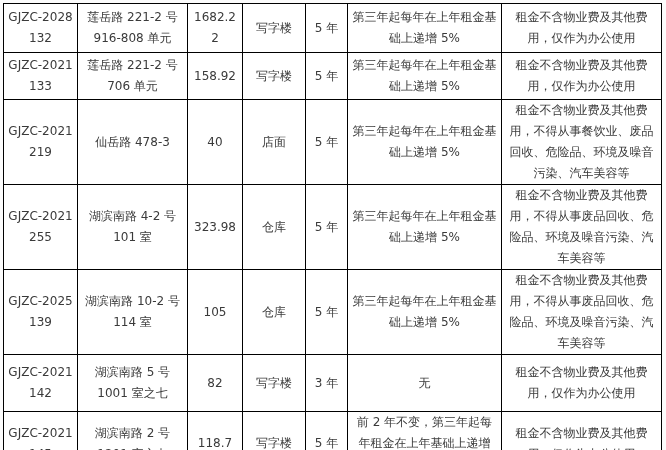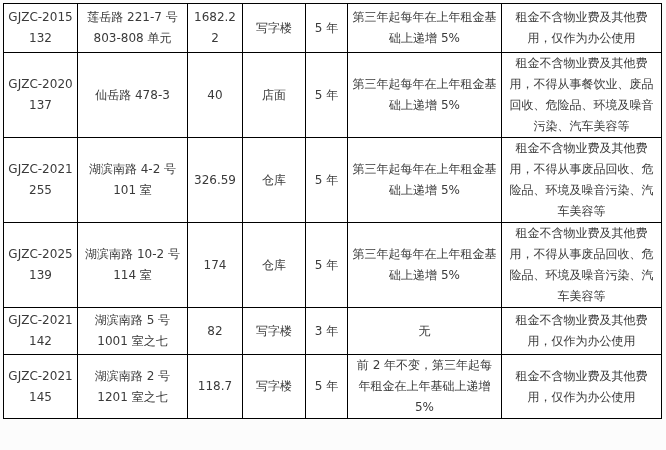--- a/index.html
+++ b/index.html
@@ -41,56 +41,65 @@
     <col style="width:74px">
     <col style="width:110px">
     <col style="width:55px">
     <col style="width:63px">
     <col style="width:42px">
     <col style="width:154px">
     <col style="width:160px">
   </colgroup>
   <tbody>
     <tr style="height:49px">
-      <td class="c-id">GJZC-2015 132</td>
-      <td>莲岳路 221-7 号 803-808 单元</td>
+      <td class="c-id">GJZC-2028 132</td>
+      <td>莲岳路 221-2 号 916-808 单元</td>
       <td class="c-area">1682.22</td>
       <td>写字楼</td>
       <td>5 年</td>
       <td>第三年起每年在上年租金基础上递增 5%</td>
       <td>租金不含物业费及其他费用，仅作为办公使用</td>
     </tr>
+    <tr style="height:47px">
+      <td class="c-id">GJZC-2021 133</td>
+      <td>莲岳路 221-2 号 706 单元</td>
+      <td class="c-area">158.92</td>
+      <td>写字楼</td>
+      <td>5 年</td>
+      <td>第三年起每年在上年租金基础上递增 5%</td>
+      <td>租金不含物业费及其他费用，仅作为办公使用</td>
+    </tr>
     <tr style="height:84px">
-      <td class="c-id">GJZC-2020 137</td>
+      <td class="c-id">GJZC-2021 219</td>
       <td>仙岳路 478-3</td>
       <td class="c-area">40</td>
       <td>店面</td>
       <td>5 年</td>
       <td>第三年起每年在上年租金基础上递增 5%</td>
       <td>租金不含物业费及其他费用，不得从事餐饮业、废品回收、危险品、环境及噪音污染、汽车美容等</td>
     </tr>
     <tr style="height:85px">
       <td class="c-id">GJZC-2021 255</td>
       <td>湖滨南路 4-2 号 101 室</td>
-      <td class="c-area">326.59</td>
+      <td class="c-area">323.98</td>
       <td>仓库</td>
       <td>5 年</td>
       <td>第三年起每年在上年租金基础上递增 5%</td>
       <td>租金不含物业费及其他费用，不得从事废品回收、危险品、环境及噪音污染、汽车美容等</td>
     </tr>
     <tr style="height:84px">
       <td class="c-id">GJZC-2025 139</td>
       <td>湖滨南路 10-2 号 114 室</td>
-      <td class="c-area">174</td>
+      <td class="c-area">105</td>
       <td>仓库</td>
       <td>5 年</td>
       <td>第三年起每年在上年租金基础上递增 5%</td>
       <td>租金不含物业费及其他费用，不得从事废品回收、危险品、环境及噪音污染、汽车美容等</td>
     </tr>
-    <tr style="height:47px">
+    <tr style="height:57px">
       <td class="c-id">GJZC-2021 142</td>
       <td>湖滨南路 5 号 1001 室之七</td>
       <td class="c-area">82</td>
       <td>写字楼</td>
       <td>3 年</td>
       <td>无</td>
       <td>租金不含物业费及其他费用，仅作为办公使用</td>
     </tr>
     <tr style="height:48px">
       <td class="c-id">GJZC-2021 145</td>

